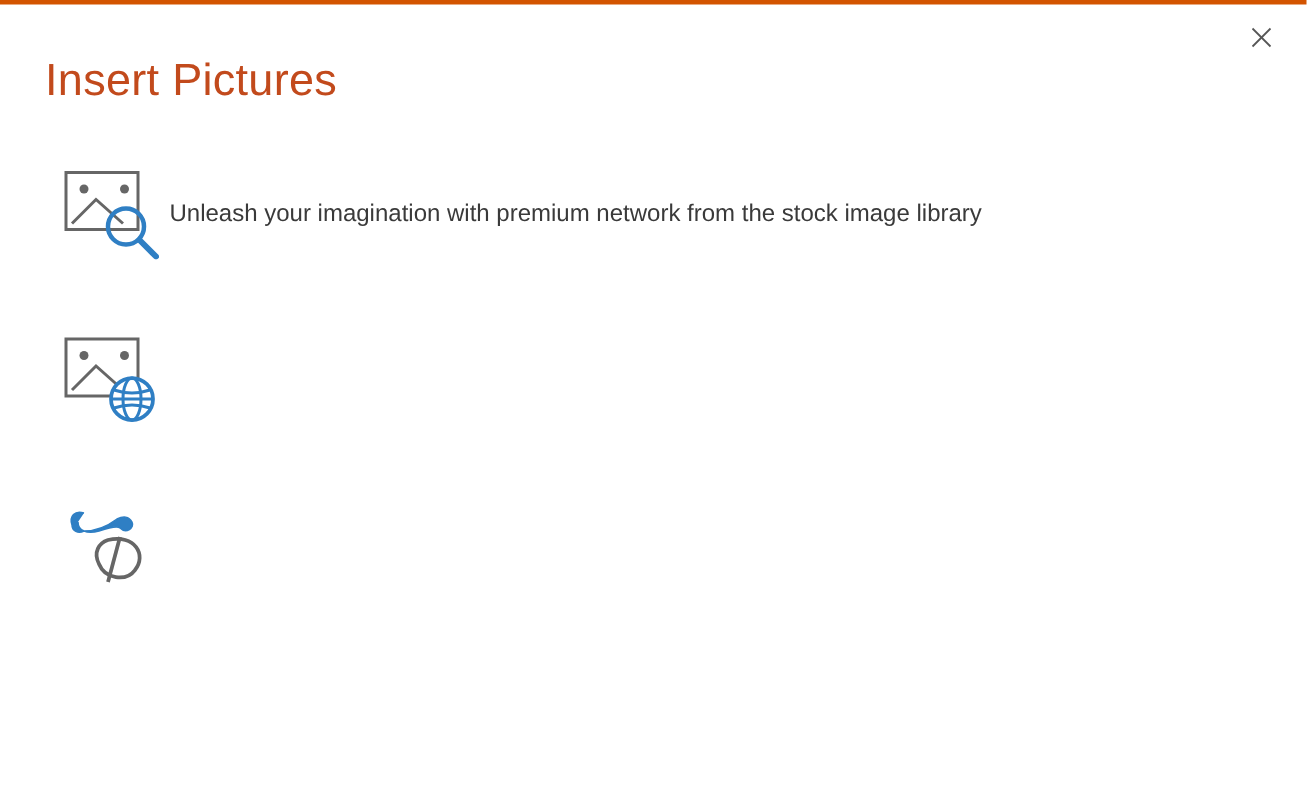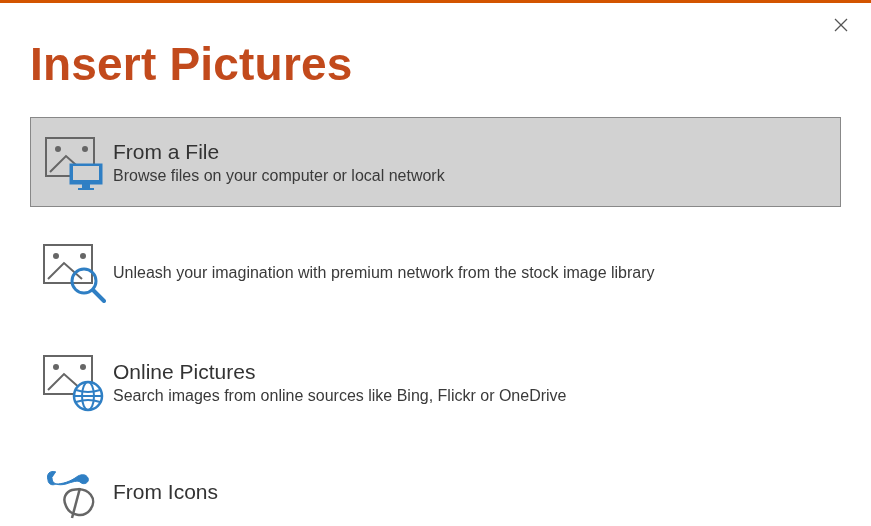--- a/index.html
+++ b/index.html
@@ -19,22 +19,22 @@
       width: 24px;
       height: 24px;
       display: flex;
       align-items: center;
       justify-content: center;
       cursor: pointer;
       color: #555;
     }
     .close-btn svg { stroke: #555; stroke-width: 1.2; }
     .dialog-title {
-      font-size: 46px;
-      font-weight: 700;
+      font-size: 30px;
+      font-weight: 400;
       color: #c24a1c;
       margin: 34px 0 0 30px;
       letter-spacing: 0.2px;
     }
     .options {
       margin: 26px 30px 0 30px;
     }
     .option {
       display: flex;
       align-items: center;
@@ -77,38 +77,20 @@
   <svg width="14" height="14" viewBox="0 0 14 14">
     <line x1="1" y1="1" x2="13" y2="13"></line>
     <line x1="13" y1="1" x2="1" y2="13"></line>
   </svg>
 </div>
 
 <h1 class="dialog-title">Insert Pictures</h1>
 
 <div class="options">
 
-  <div class="option selected">
-    <div class="icon-wrap">
-      <svg width="60" height="56" viewBox="0 0 60 56">
-        <rect x="2" y="4" width="48" height="38" fill="none" stroke="#666" stroke-width="2"></rect>
-        <circle cx="14" cy="15" r="3" fill="#666"></circle>
-        <circle cx="41" cy="15" r="3" fill="#666"></circle>
-        <polyline points="6,38 22,22 40,38" fill="none" stroke="#666" stroke-width="2"></polyline>
-        <rect x="26" y="30" width="32" height="20" fill="#2f7fc4" stroke="#2f7fc4"></rect>
-        <rect x="29" y="32" width="26" height="14" fill="#d2d2d2" stroke="none"></rect>
-        <rect x="38" y="50" width="8" height="4" fill="#2f7fc4"></rect>
-        <rect x="34" y="54" width="16" height="2" fill="#2f7fc4"></rect>
-      </svg>
-    </div>
-    <div class="text-wrap">
-      <div class="opt-title">From a File</div>
-      <div class="opt-desc">Browse files on your computer or local network</div>
-    </div>
-  </div>
 
   <div class="option">
     <div class="icon-wrap">
       <svg width="64" height="62" viewBox="0 0 64 62">
         <rect x="2" y="4" width="48" height="38" fill="none" stroke="#666" stroke-width="2"></rect>
         <circle cx="14" cy="15" r="3" fill="#666"></circle>
         <circle cx="41" cy="15" r="3" fill="#666"></circle>
         <polyline points="6,38 22,22 40,38" fill="none" stroke="#666" stroke-width="2"></polyline>
         <circle cx="42" cy="40" r="12" fill="none" stroke="#2f7fc4" stroke-width="3"></circle>
         <line x1="51" y1="49" x2="62" y2="60" stroke="#2f7fc4" stroke-width="4" stroke-linecap="round"></line>
@@ -126,33 +108,28 @@
         <circle cx="14" cy="15" r="3" fill="#666"></circle>
         <circle cx="41" cy="15" r="3" fill="#666"></circle>
         <polyline points="6,38 22,22 40,38" fill="none" stroke="#666" stroke-width="2"></polyline>
         <circle cx="46" cy="44" r="14" fill="#fff" stroke="#2f7fc4" stroke-width="2.5"></circle>
         <ellipse cx="46" cy="44" rx="6" ry="14" fill="none" stroke="#2f7fc4" stroke-width="2"></ellipse>
         <line x1="32" y1="44" x2="60" y2="44" stroke="#2f7fc4" stroke-width="2"></line>
         <path d="M34 38 Q46 42 58 38" fill="none" stroke="#2f7fc4" stroke-width="2"></path>
         <path d="M34 50 Q46 46 58 50" fill="none" stroke="#2f7fc4" stroke-width="2"></path>
       </svg>
     </div>
-    <div class="text-wrap">
-      <div class="opt-title">Online Pictures</div>
-      <div class="opt-desc">Search images from online sources like Bing, Flickr or OneDrive</div>
-    </div>
   </div>
 
   <div class="option">
     <div class="icon-wrap">
       <svg width="64" height="56" viewBox="0 0 64 56">
         <path d="M14 8 C 8 6, 4 10, 6 16 C 6 20, 10 22, 14 20 C 20 20, 28 18, 36 12 C 40 10, 44 10, 46 14 C 48 18, 42 22, 38 18 C 36 16, 30 18, 24 20 C 16 22, 10 20, 10 14" fill="#2f7fc4" stroke="#2f7fc4" stroke-width="1"></path>
         <circle cx="16" cy="10" r="2" fill="#fff"></circle>
         <path d="M30 26 C 48 22, 56 36, 48 46 C 42 54, 28 52, 24 42 C 20 34, 24 28, 30 26 Z" fill="none" stroke="#666" stroke-width="2.5"></path>
         <line x1="38" y1="24" x2="30" y2="54" stroke="#666" stroke-width="2.5"></line>
       </svg>
     </div>
     <div class="text-wrap">
-      <div class="opt-title">From Icons</div>
     </div>
   </div>
 
 </div>
 
 </body></html>

